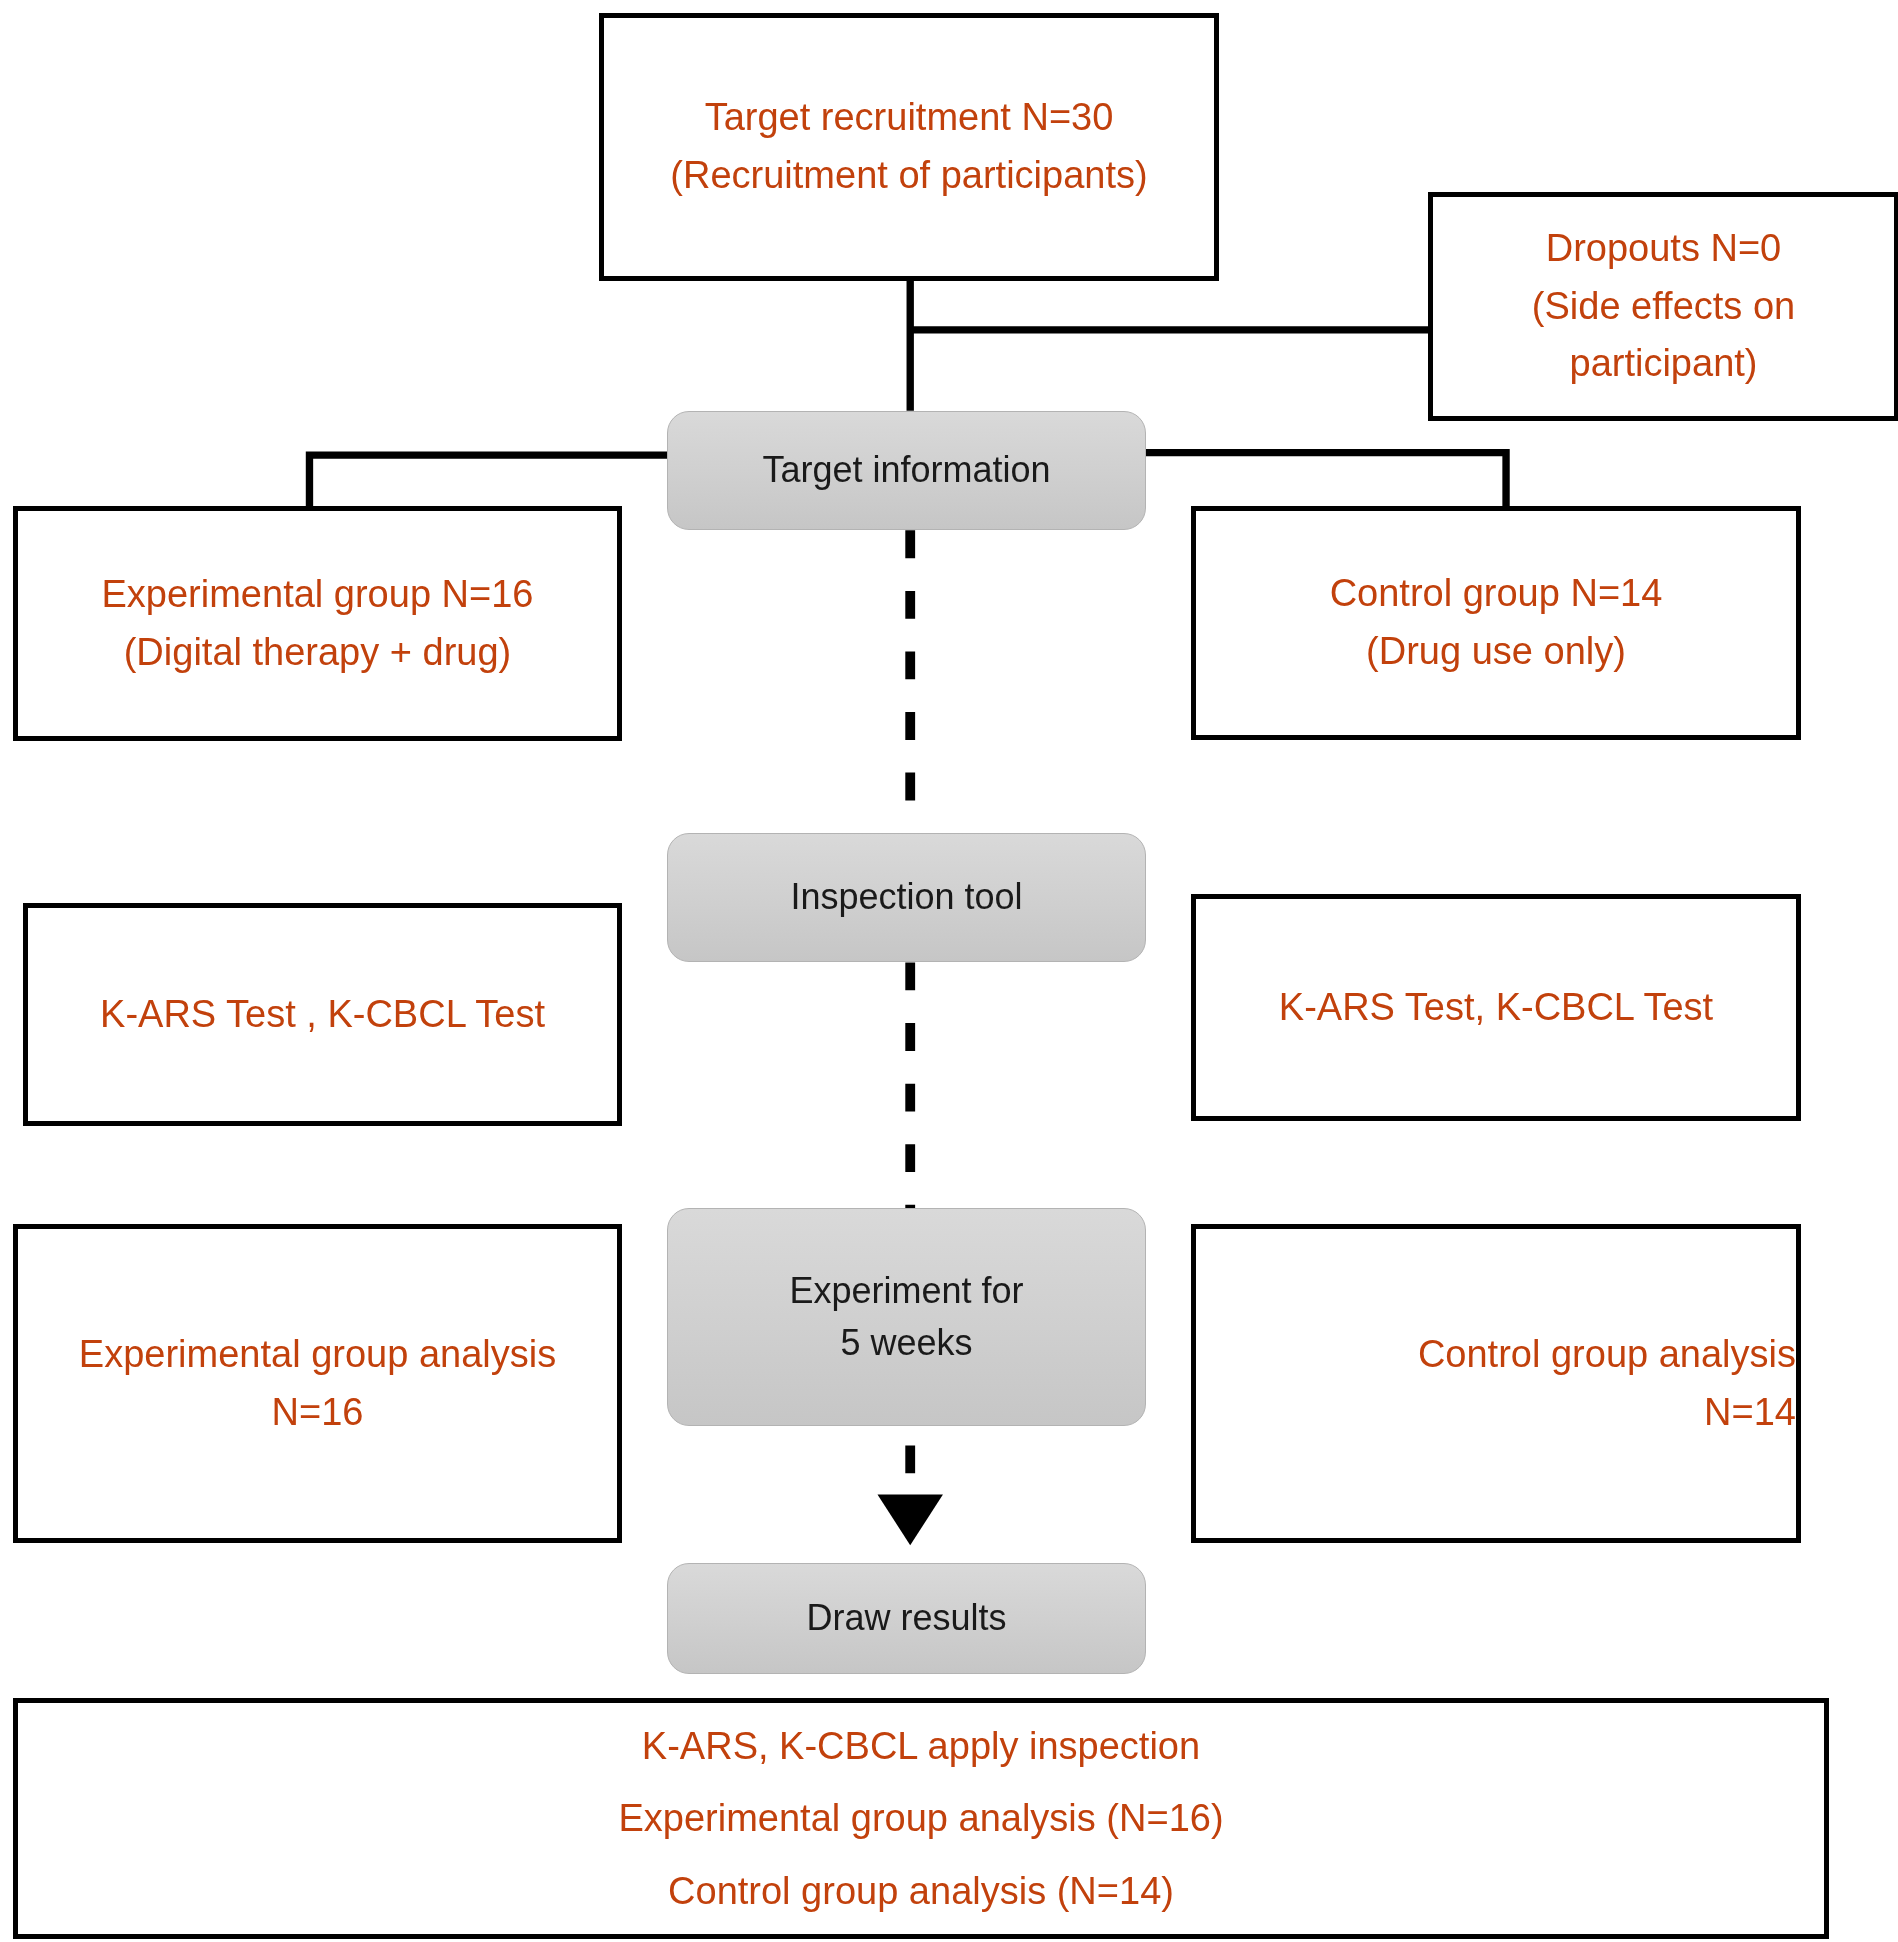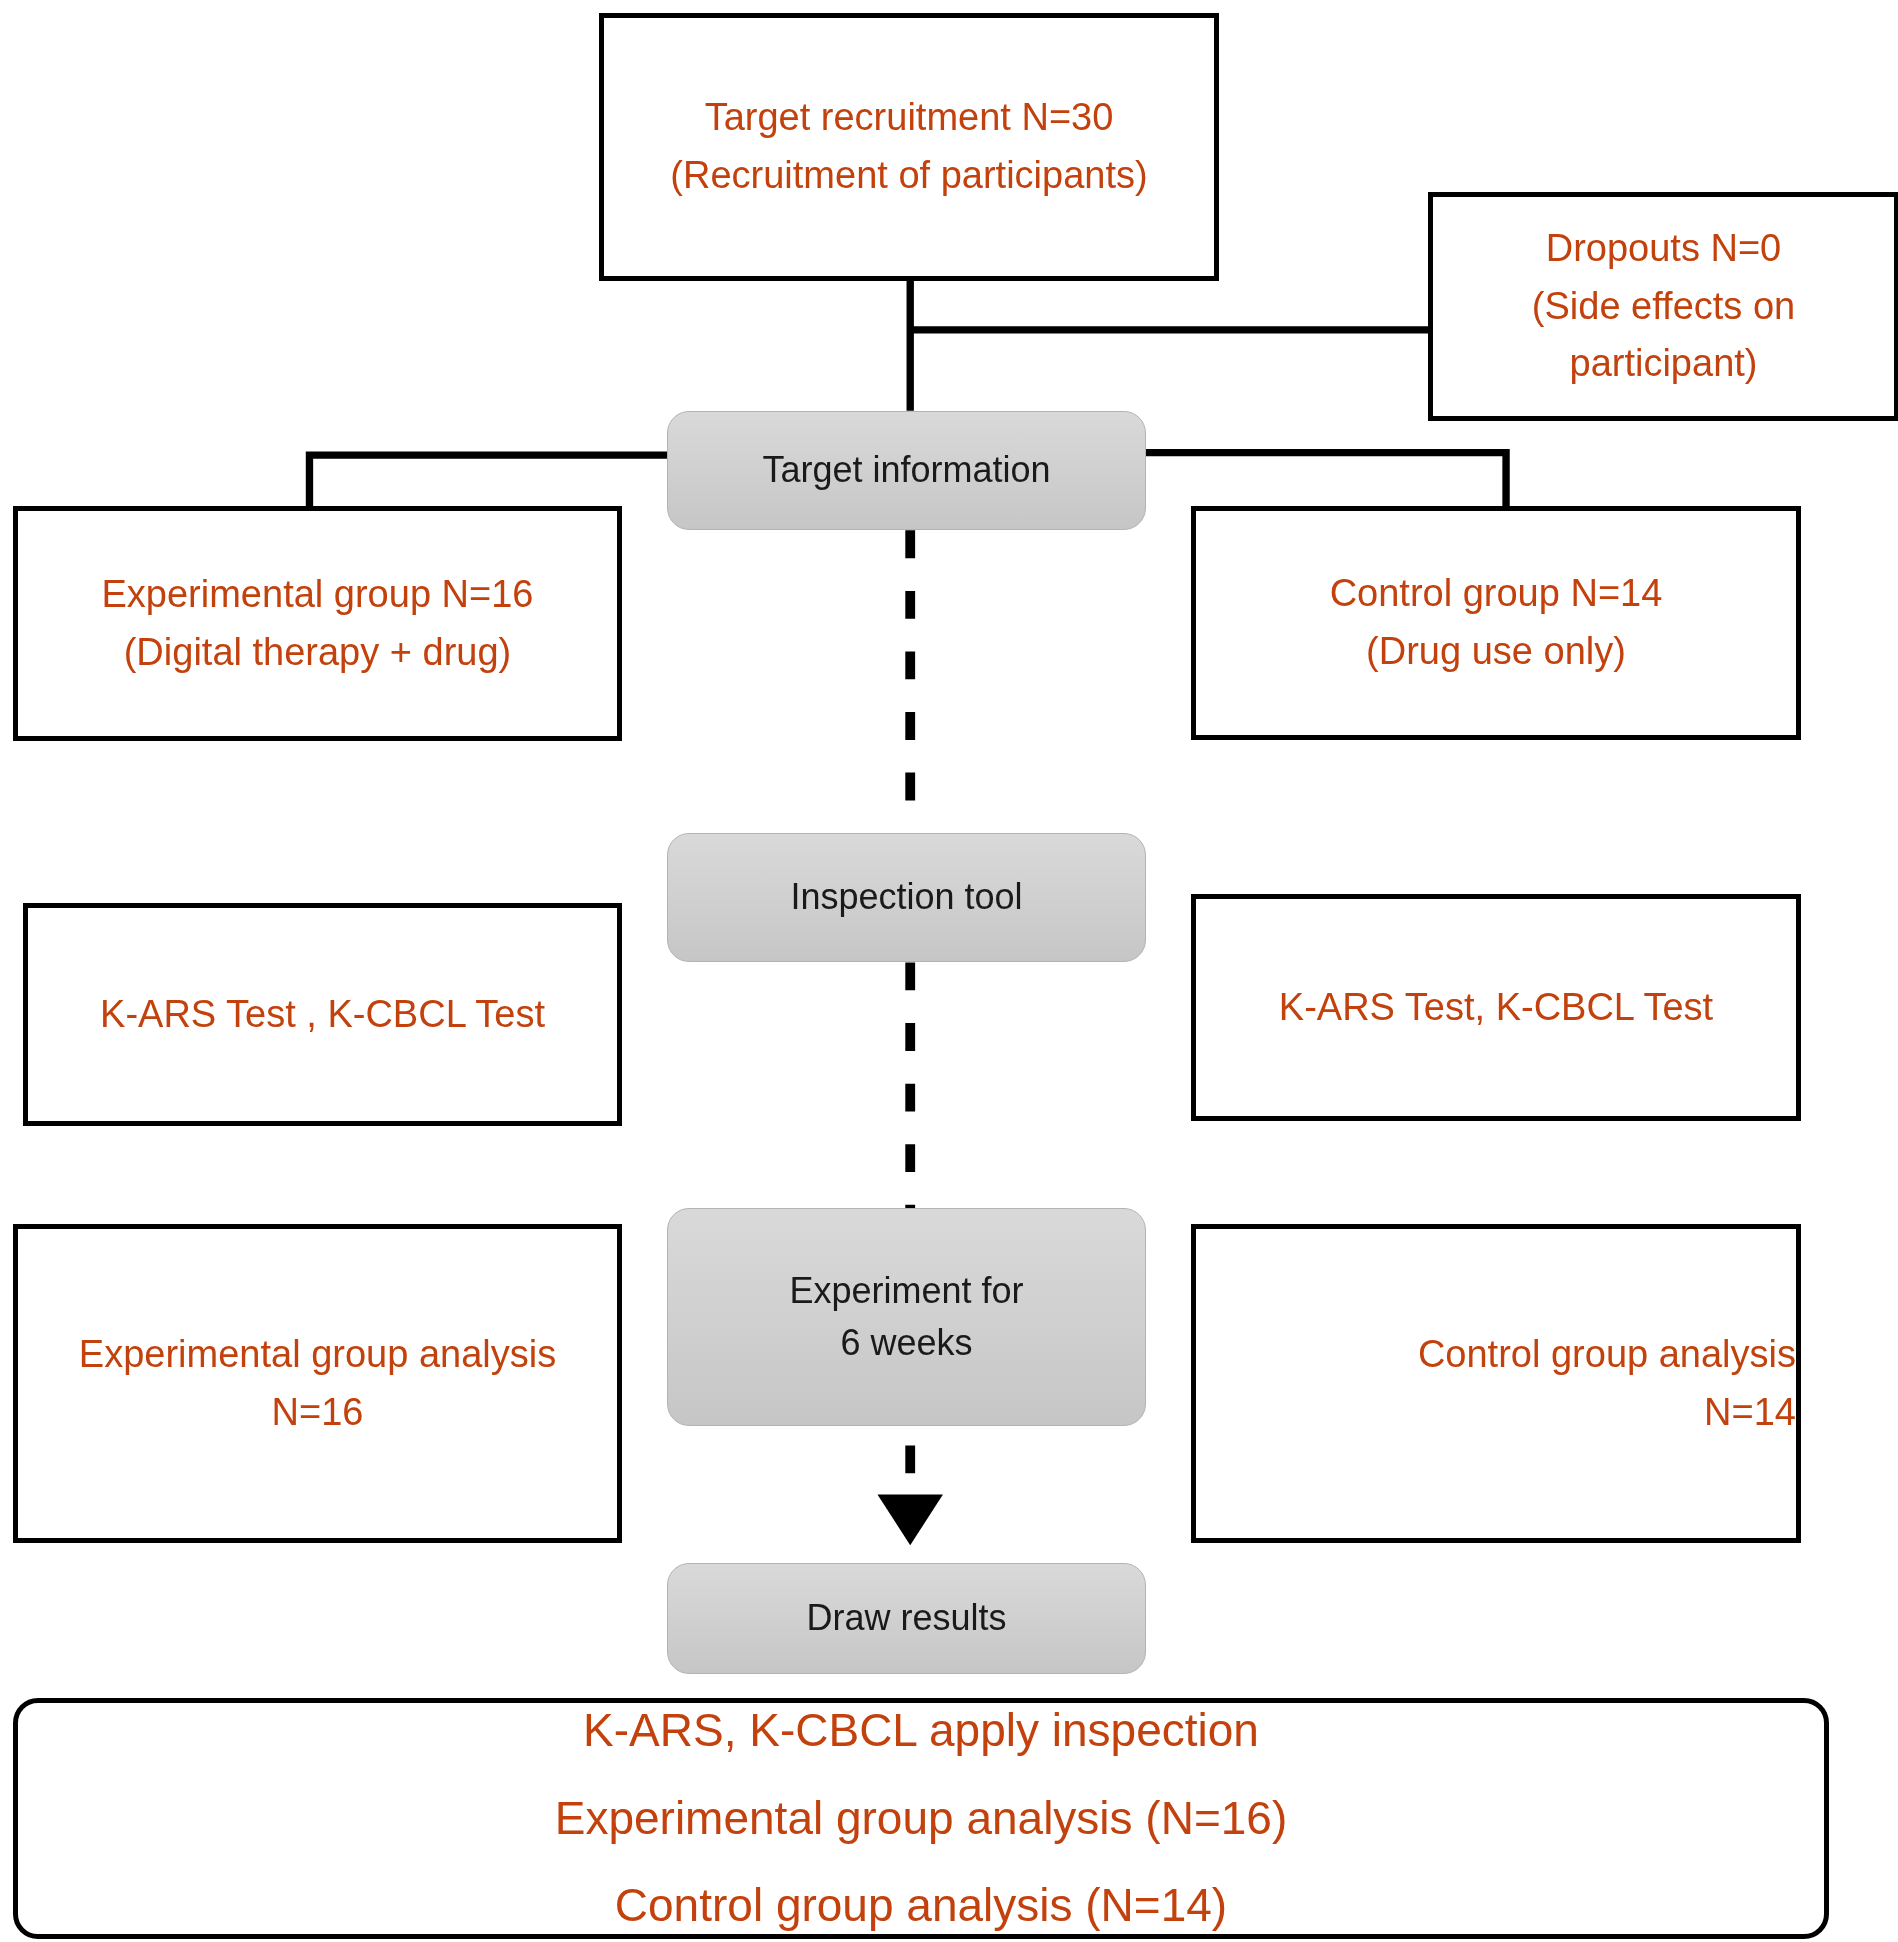--- a/index.html
+++ b/index.html
@@ -65,23 +65,22 @@
     font-size: 36px;
     line-height: 1.45;
     z-index: 5;
   }
   .node-round .line {
     display: block;
     white-space: pre;
   }
 
   .bottom-box {
-    font-size: 46px;
+    font-size: 38px;
     line-height: 1.9;
-    border-radius: 25px;
   }
 </style>
 </head>
 <body>
 
 <div id="canvas">
 
   <svg id="connectors" viewBox="0 0 2320 2374" width="1899" height="1943" xmlns="http://www.w3.org/2000/svg">
 
     <path d="M 1112 343 L 1112 502" stroke="#000000" stroke-width="9" fill="none"></path>
@@ -132,21 +131,21 @@
   <div class="node-rect" style="left:1191px; top:894px; width:610px; height:227px;">
     <span class="line">K-ARS Test, K-CBCL Test</span>
   </div>
 
   <div class="node-rect" style="left:23px; top:903px; width:599px; height:223px;">
     <span class="line">K-ARS Test , K-CBCL Test</span>
   </div>
 
   <div class="node-round" style="left:667px; top:1208px; width:479px; height:218px;">
     <span class="line">Experiment for</span>
-    <span class="line">6 weeks</span>
+    <span class="line">5 weeks</span>
   </div>
 
   <div class="node-rect" style="left:13px; top:1224px; width:609px; height:319px;">
     <span class="line">Experimental group analysis</span>
     <span class="line">N=16</span>
   </div>
 
   <div class="node-rect" style="left:1191px; top:1224px; width:610px; height:319px;align-items:flex-end;">
     <span class="line">Control group analysis</span>
     <span class="line">N=14</span>

